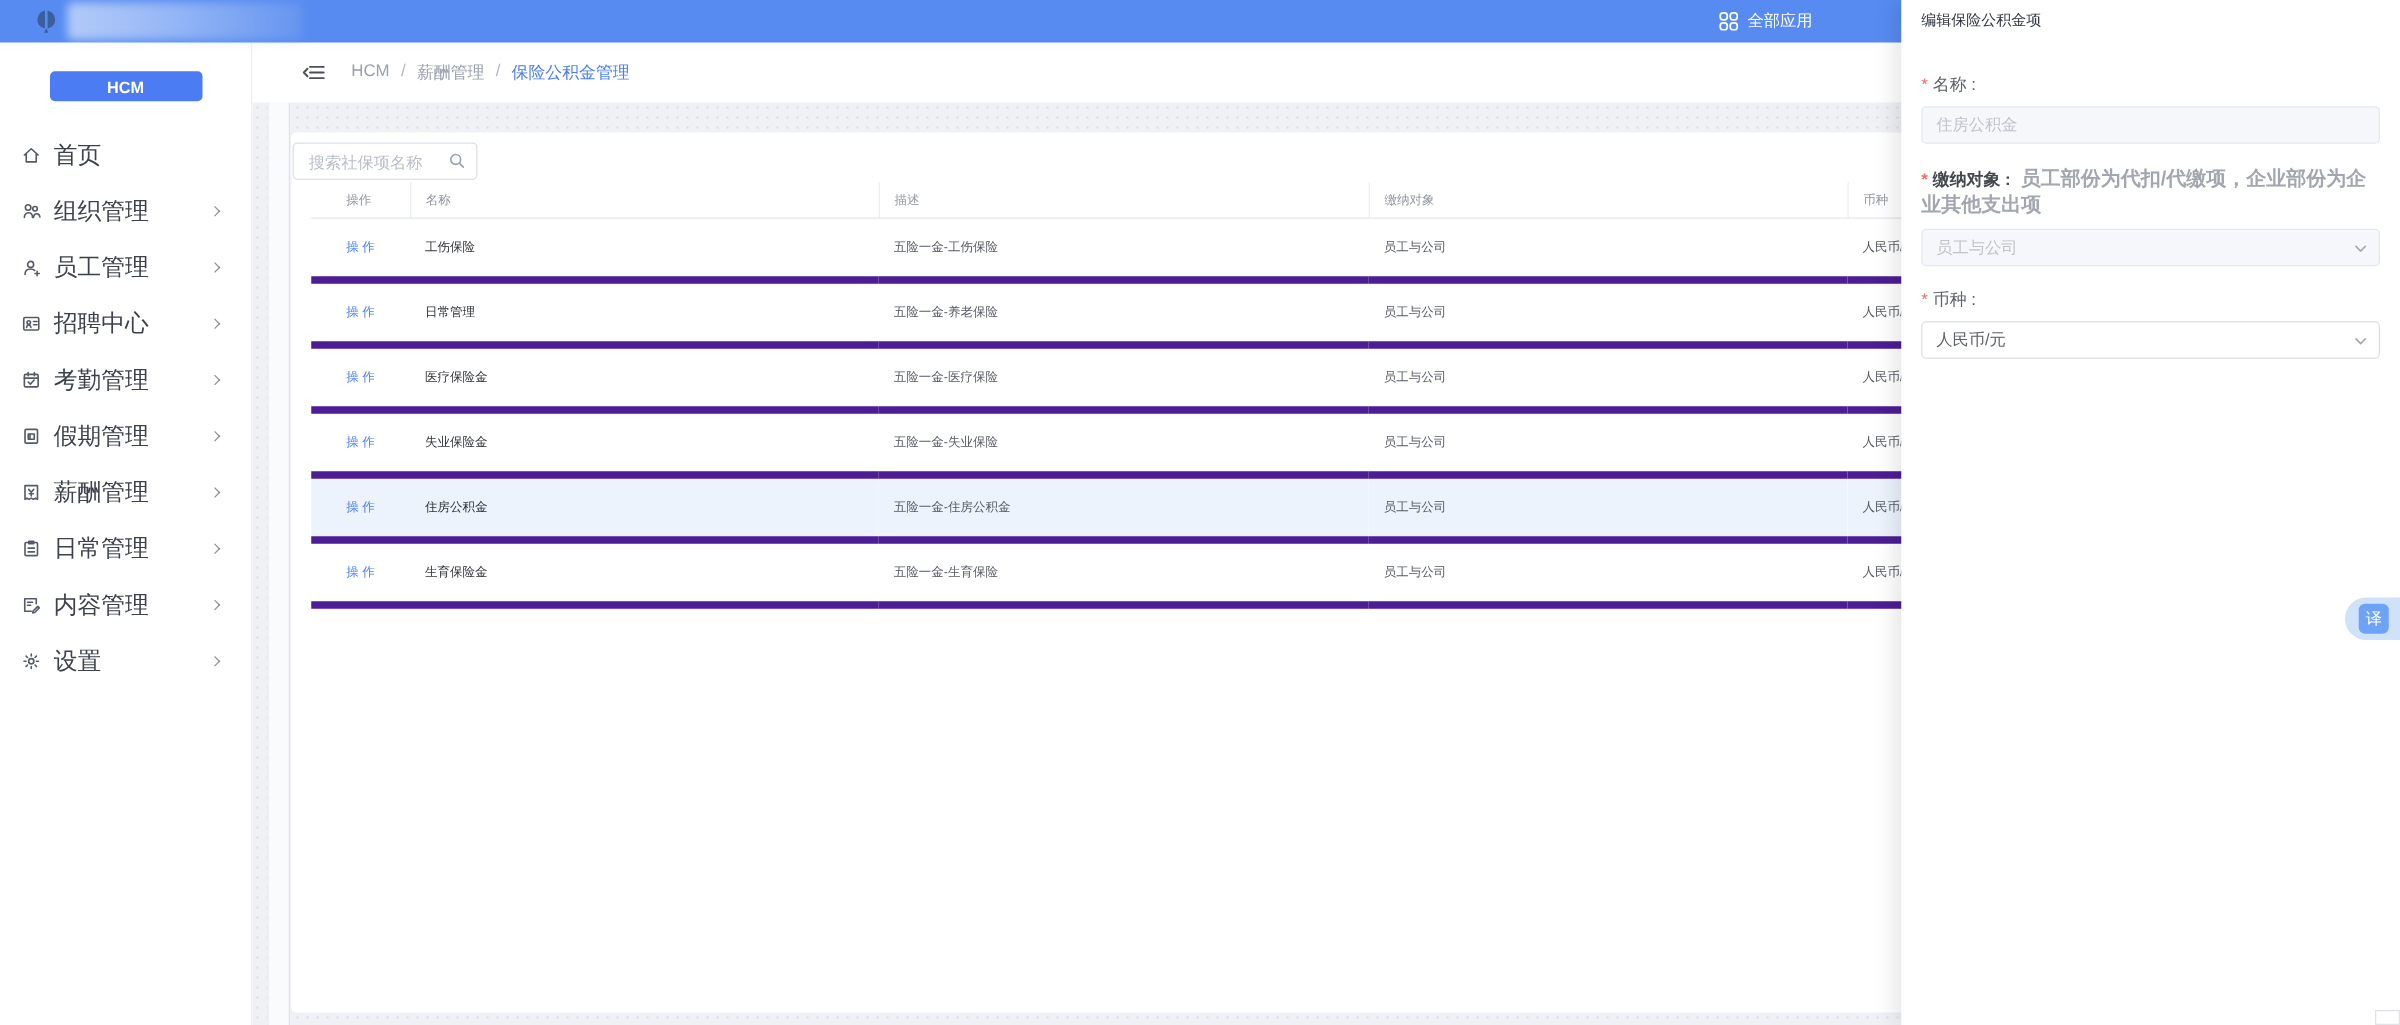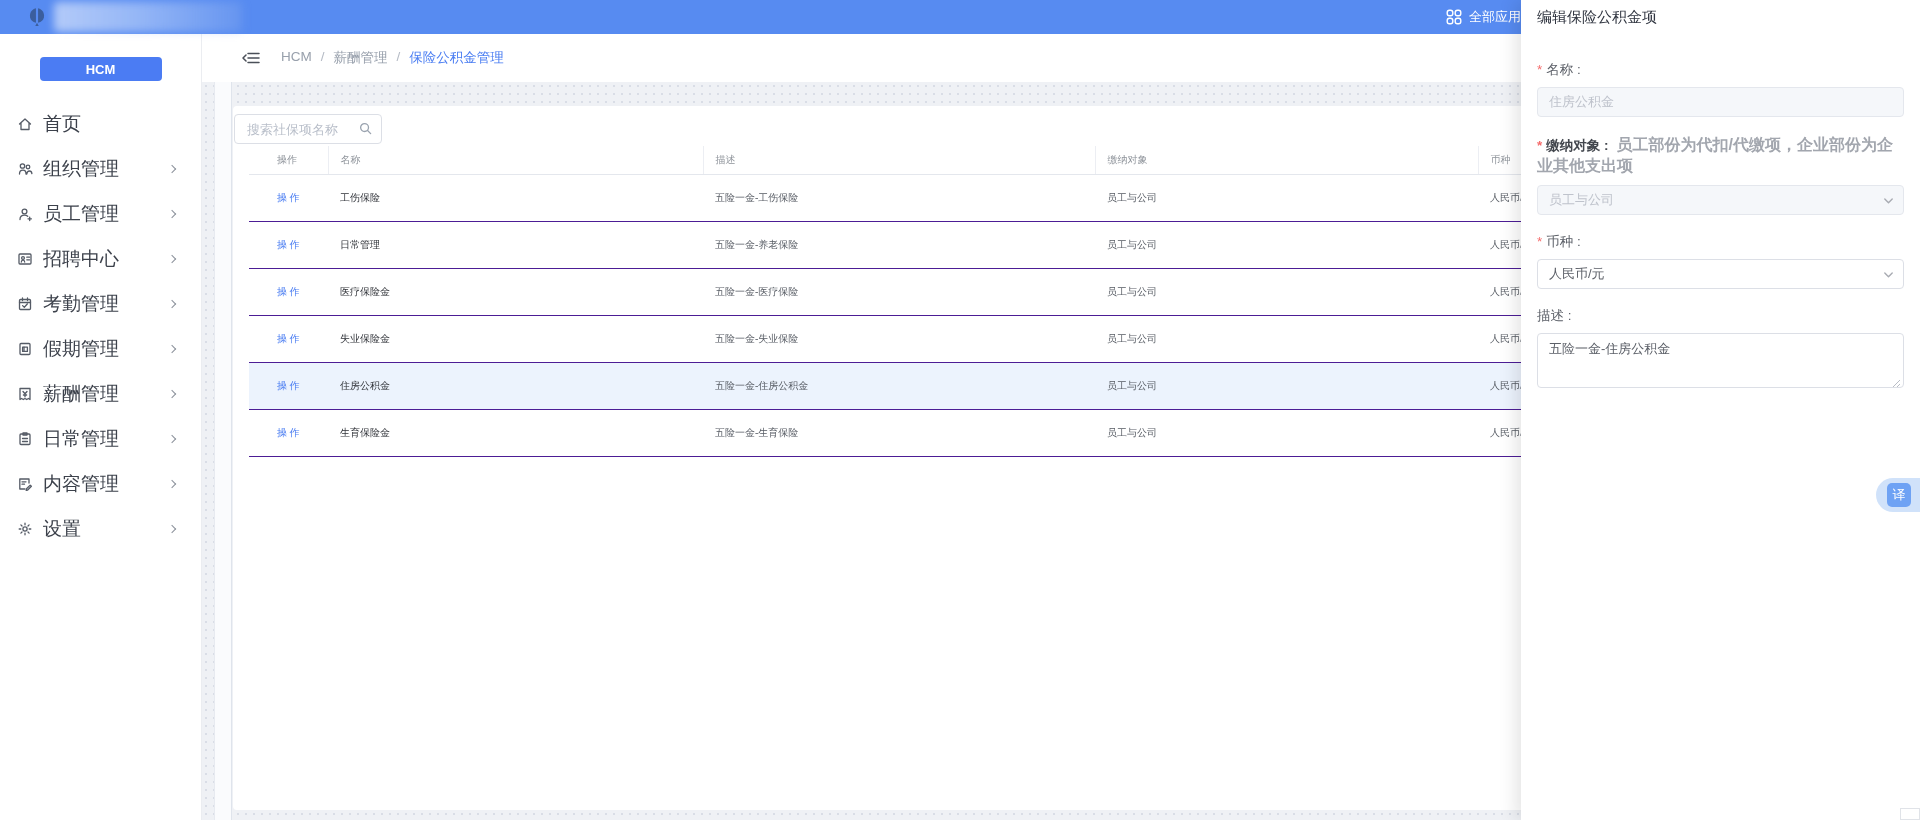--- a/index.html
+++ b/index.html
@@ -6,21 +6,21 @@
   html,body { width:1920px; height:820px; overflow:hidden;
     font-family:"Liberation Sans","DejaVu Sans",sans-serif; background:#fff; }
 
   
   .topbar { position:absolute; left:0; top:0; width:1920px; height:34px;
     background:var(--topbar,#578bf1); z-index:5; }
   .logo { position:absolute; left:24px; top:3px; width:26px; height:28px; }
   .brand-blur { position:absolute; left:54px; top:2px; width:188px; height:30px;
     border-radius:4px; filter:blur(4px);
     background:linear-gradient(90deg,rgba(255,255,255,.55),rgba(190,211,250,.6) 45%,rgba(130,168,238,.35)); }
-  .topbar-right { position:absolute; left:1446px; top:0; height:34px;
+  .topbar-right { position:absolute; left:1375px; top:0; height:34px;
     display:flex; align-items:center; gap:7px; color:#fff; font-size:13px; cursor:pointer; }
 
   
   .sidebar { position:absolute; left:0; top:34px; width:202px; bottom:0;
     background:#fff; border-right:1px solid #ebedf1; z-index:2; }
   .hcm-btn { margin:23px auto 0; width:122px; height:24px; background:var(--primary,#4b7cf3);
     border:none; border-radius:4px; color:#fff; font-size:13px; font-weight:bold;
     display:block; cursor:pointer; font-family:inherit; }
   .menu { list-style:none; margin-top:20px; }
   .menu li { position:relative; height:45px; display:flex; align-items:center;
@@ -58,31 +58,31 @@
   .search-wrap svg { position:absolute; right:9px; top:7px; width:15px; height:15px;
     stroke:#9aa3af; stroke-width:1.4; fill:none; stroke-linecap:round; }
 
   table { border-collapse:collapse; table-layout:fixed; margin:40px 0 0 16px;
     width:calc(100% - 16px); font-size:10px; }
   th { height:28px; text-align:left; font-weight:normal; color:#8f949b;
     padding:0 12px; border-bottom:1px solid #e4e7ed; border-right:1px solid #eceef3;
     white-space:nowrap; overflow:hidden; }
   th:last-child { border-right:none; }
   th.c-op { padding-left:28px; }
-  td { height:39px; padding:16px 12px; border-bottom:1px solid #4c1d95;
-    color:#565b63; white-space:nowrap; overflow:hidden;font-family:Liberation Serif, serif; }
+  td { height:39px; padding:16px 12px; border-bottom:6px solid #4c1d95;
+    color:#565b63; white-space:nowrap; overflow:hidden; }
   td.c-op { padding-left:28px; }
   td.c-name { color:#303339; }
   tr.hl td { background:#ecf3fd; }
   .op-link { color:var(--link,#4a7df2); cursor:pointer; text-decoration:none; }
 
   
   .drawer { position:absolute; left:1521px; top:0; bottom:0; right:0; background:#fff;
     box-shadow:-6px 0 16px rgba(0,0,0,.10); z-index:10; padding:8px 16px 0; }
-  .drawer-title { font-size:15px; color:#303540; }
+  .drawer-title { font-size:12px; color:#303540; }
   .dform { margin-top:34px; }
   .field { margin-bottom:18px; }
   .flabel { font-size:13.5px; color:#5c6068; margin-bottom:8px; }
   .flabel.bold { font-weight:bold; color:#43474e; }
   .req { color:var(--required,#f56c6c); margin-right:4px; }
   .hint { font-size:16px; color:#a2a6ae; font-weight:bold; margin-left:8px; }
   .f-input, .f-select, .f-textarea { position:relative; width:100%; border:1px solid #dcdfe6;
     border-radius:4px; background:#fff; font-size:13px; color:#5c6068; }
   .f-input input { width:100%; height:28px; border:none; outline:none; background:transparent;
     padding:0 11px; font-size:13px; font-family:inherit; color:inherit; }
@@ -337,33 +337,20 @@
         <span class="req">*</span><span>币种</span><span> :</span>
       </div>
       <div class="f-select">
         <span>人民币/元</span>
         <svg class="sel-arrow" viewBox="0 0 14 14">
             <path d="M3 5.5 7 9.5l4-4"></path>
           </svg>
       </div>
     </div>
 
-    <div class="field">
-      <div class="flabel">
-        <span>描述</span><span> :</span>
-      </div>
-      <div class="f-textarea">
-        <textarea style="">五险一金-住房公积金</textarea>
-        <span class="resize-grip">
-          <svg viewBox="0 0 9 9">
-              <path d="M8 1 1 8M8 5 5 8" fill="none"></path>
-            </svg>
-        </span>
-      </div>
-    </div>
 
   </div>
 </div>
 
 <div class="translate-pill">
   <div class="translate-btn">译</div>
 </div>
 <div class="corner-box"></div>
 
 </body></html>

